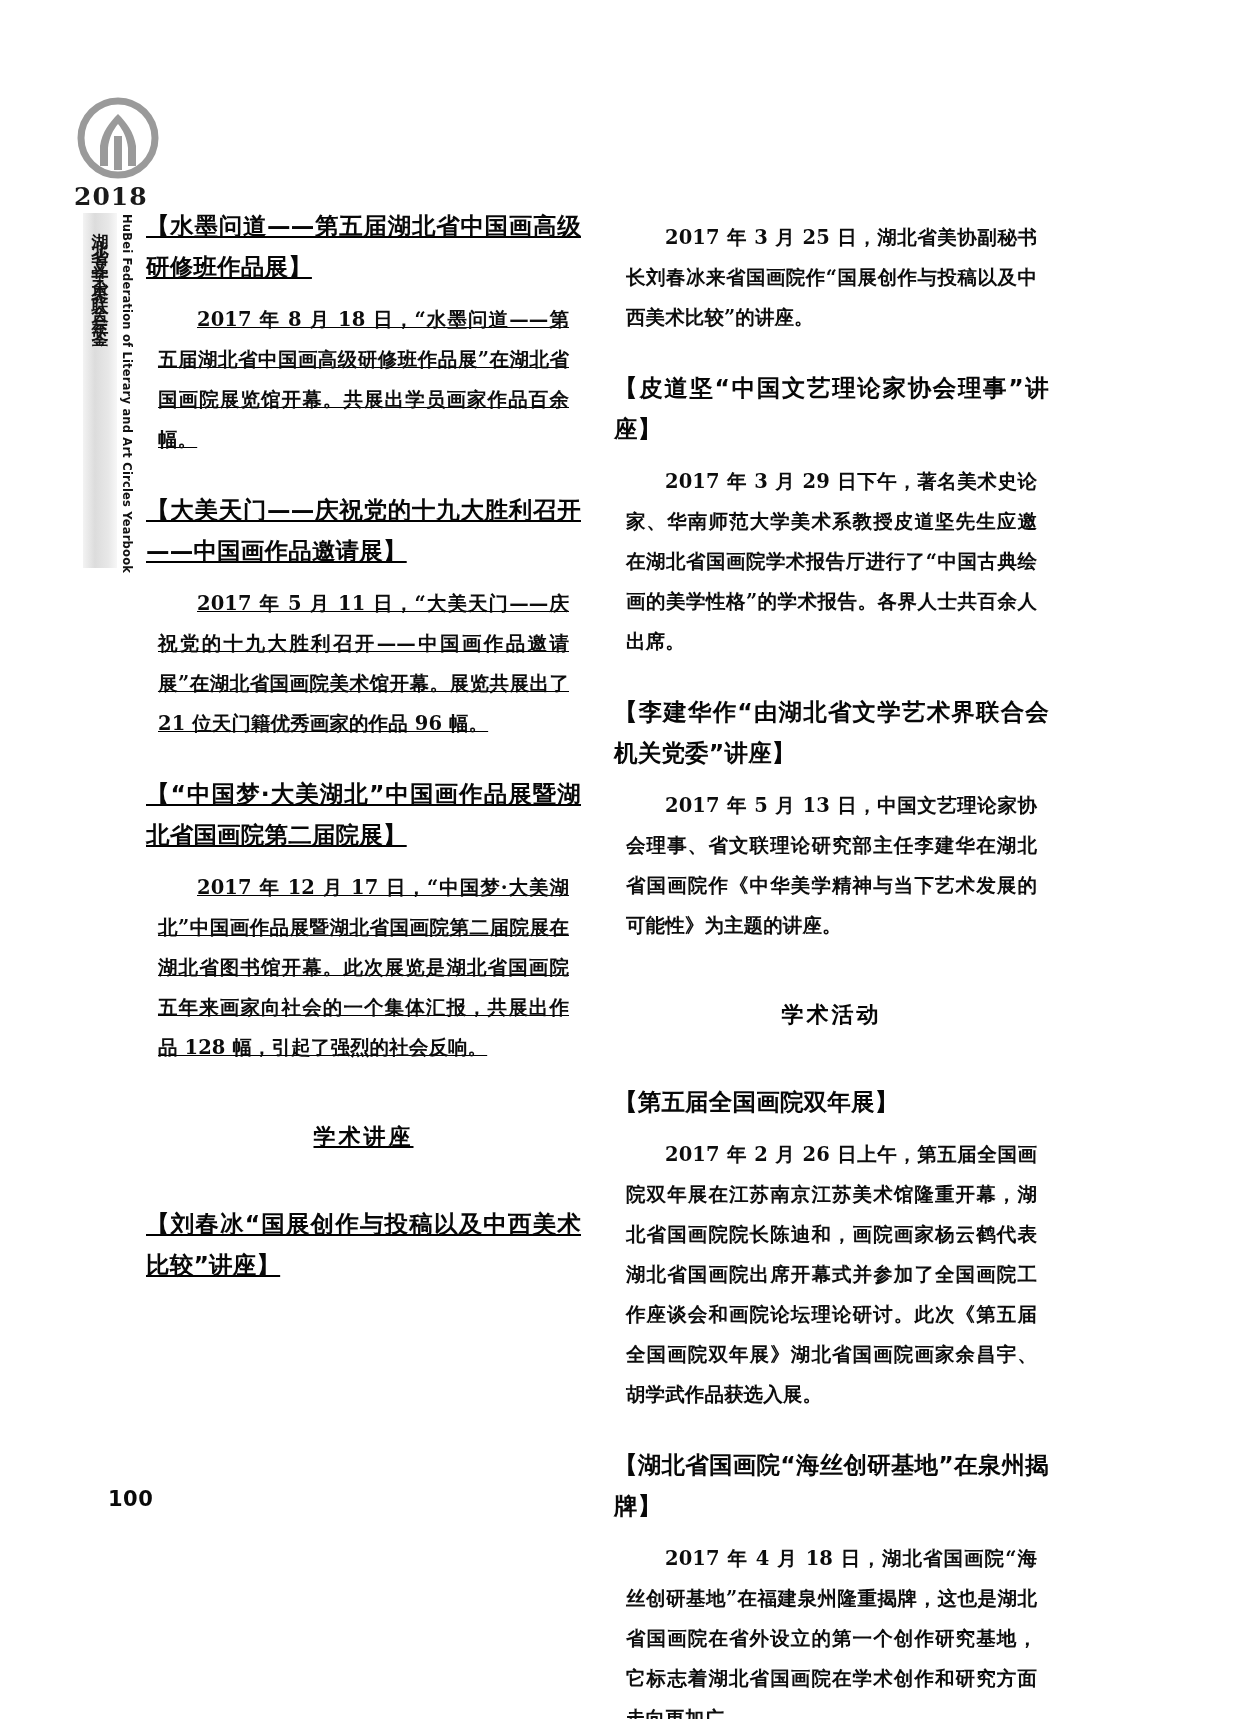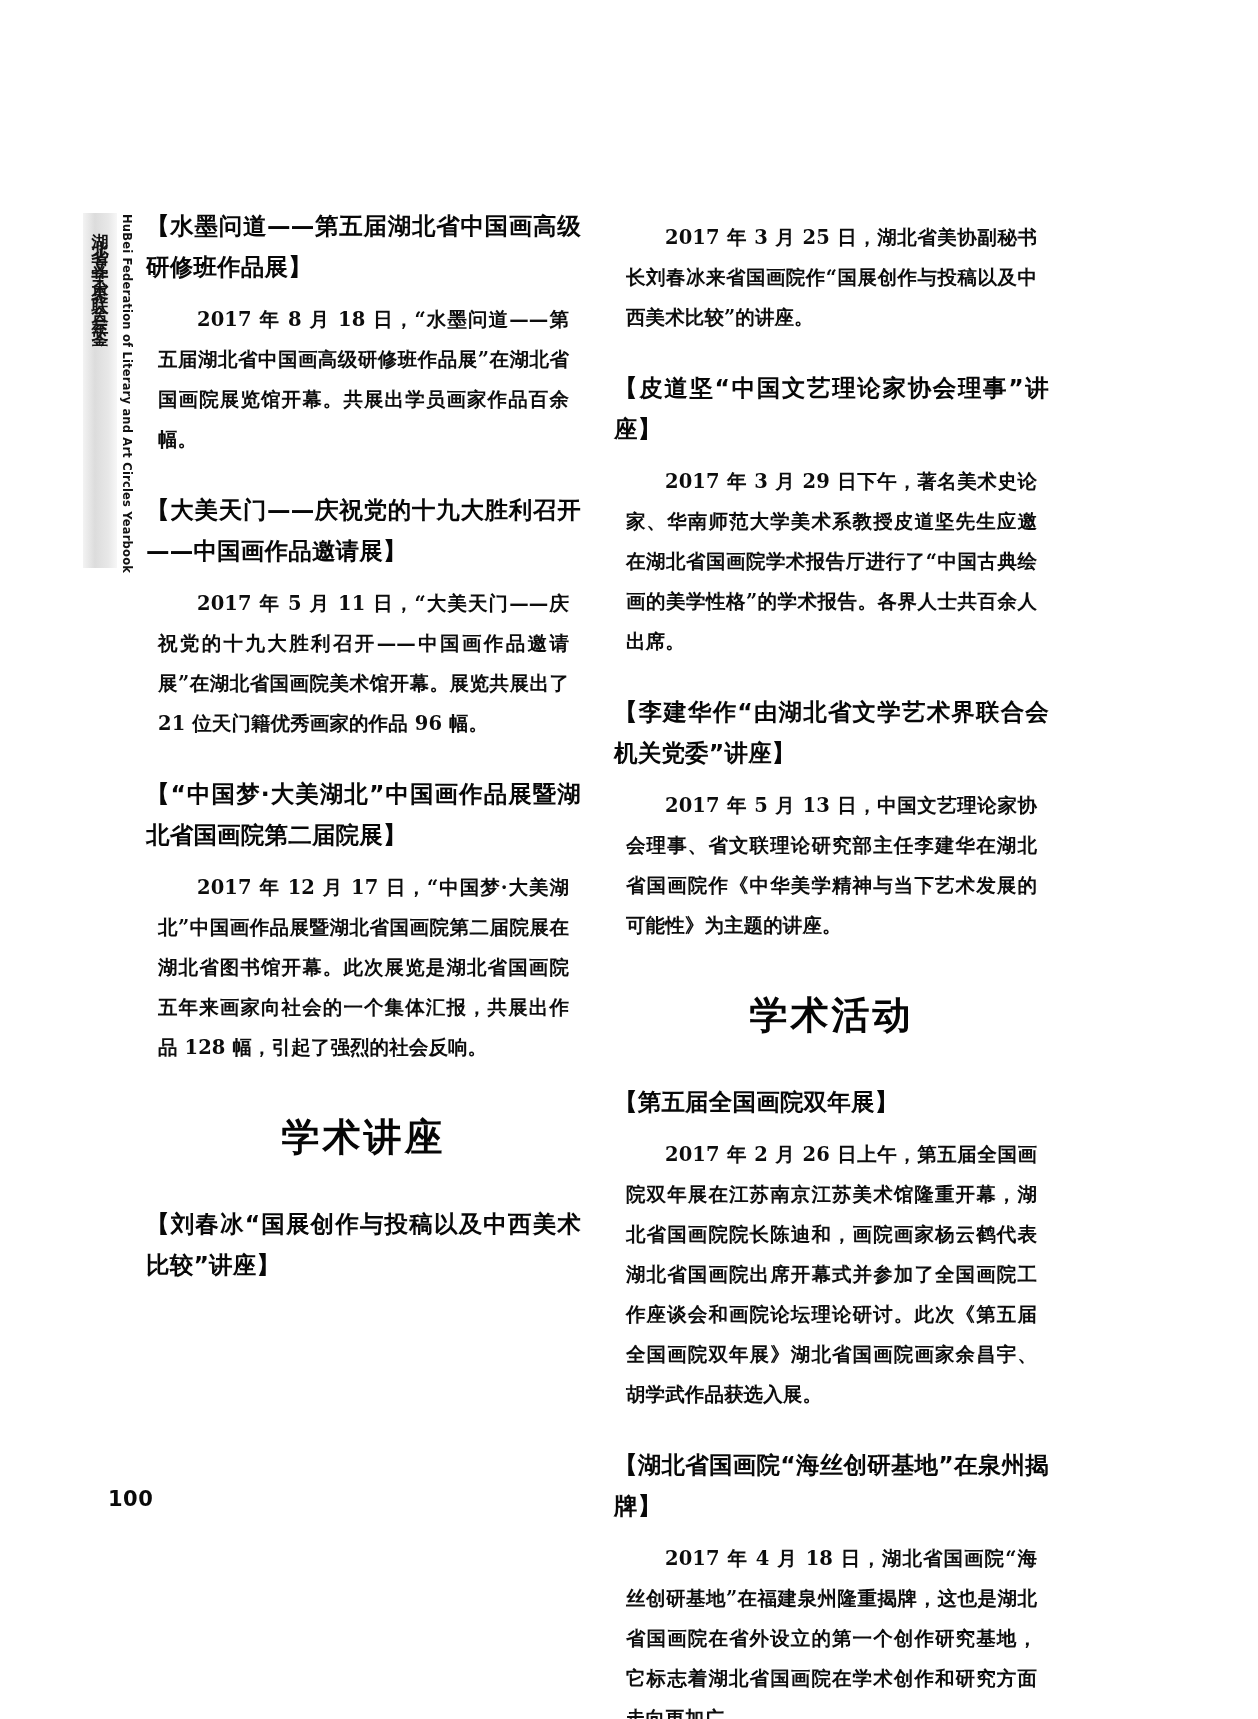--- a/index.html
+++ b/index.html
@@ -78,21 +78,21 @@
     color: #111;
     white-space: nowrap;
   }
 
   
   .col {
     position: absolute;
     top: 206px;
     width: 435px;
   }
-  .col-left  { left: 146px; }
+  .col-left  { left: 146px; text-decoration: underline; }
   .col-right { left: 614px; }
 
   
   .article { margin-bottom: 30px; }
 
   .art-title {
     font-family: "DejaVu Sans", "Liberation Sans", sans-serif;
     font-weight: bold;
     font-size: 23.5px;
     line-height: 41px;
@@ -111,21 +111,21 @@
     text-align: justify;
     text-justify: inter-character;
     text-indent: 39px;
     margin: 12px;
     letter-spacing: 0.1px;
   }
 
   .section-head {
     font-family: "DejaVu Sans", "Liberation Sans", sans-serif;
     font-weight: bold;
-    font-size: 38px;
+    font-size: 22px;
     line-height: 42px;
     text-align: center;
     color: #060606;
     letter-spacing: 3px;
     margin: 48px 0 46px 0;
   }
 
   
   .folio {
     position: absolute;
@@ -136,20 +136,31 @@
     font-size: 21px;
     color: #0a0a0a;
     letter-spacing: 0.5px;
   }
 </style>
 </head>
 <body>
 
 <div class="page">
 
+  <div class="masthead">
+    <div class="logo-mark">
+      <svg width="84" height="84" viewBox="0 0 84 84" aria-hidden="true">
+        <circle cx="42" cy="42" r="37" fill="none" stroke="#9a9a9a" stroke-width="7"></circle>
+        <path d="M42 18 C34 26 26 36 24 50 L24 70 L32 70 L32 52 C33 42 37 34 42 28 C47 34 51 42 52 52 L52 70 L60 70 L60 50 C58 36 50 26 42 18 Z" fill="#9a9a9a"></path>
+        <path d="M42 30 C38 36 35 43 34 50 L50 50 C49 43 46 36 42 30 Z" fill="#ffffff"></path>
+        <rect x="38" y="40" width="8" height="34" fill="#9a9a9a"></rect>
+      </svg>
+    </div>
+    <div class="logo-year">2018</div>
+  </div>
 
   <div class="side-tab">
     <span class="side-tab-cn">湖北省文学艺术界联合会年鉴</span>
   </div>
   <div class="side-tab-en">HuBei Federation of Literary and Art Circles Yearbook</div>
 
   <div class="col col-left">
 
     <div class="article">
       <h2 class="art-title">【水墨问道——第五届湖北省中国画高级研修班作品展】</h2>

